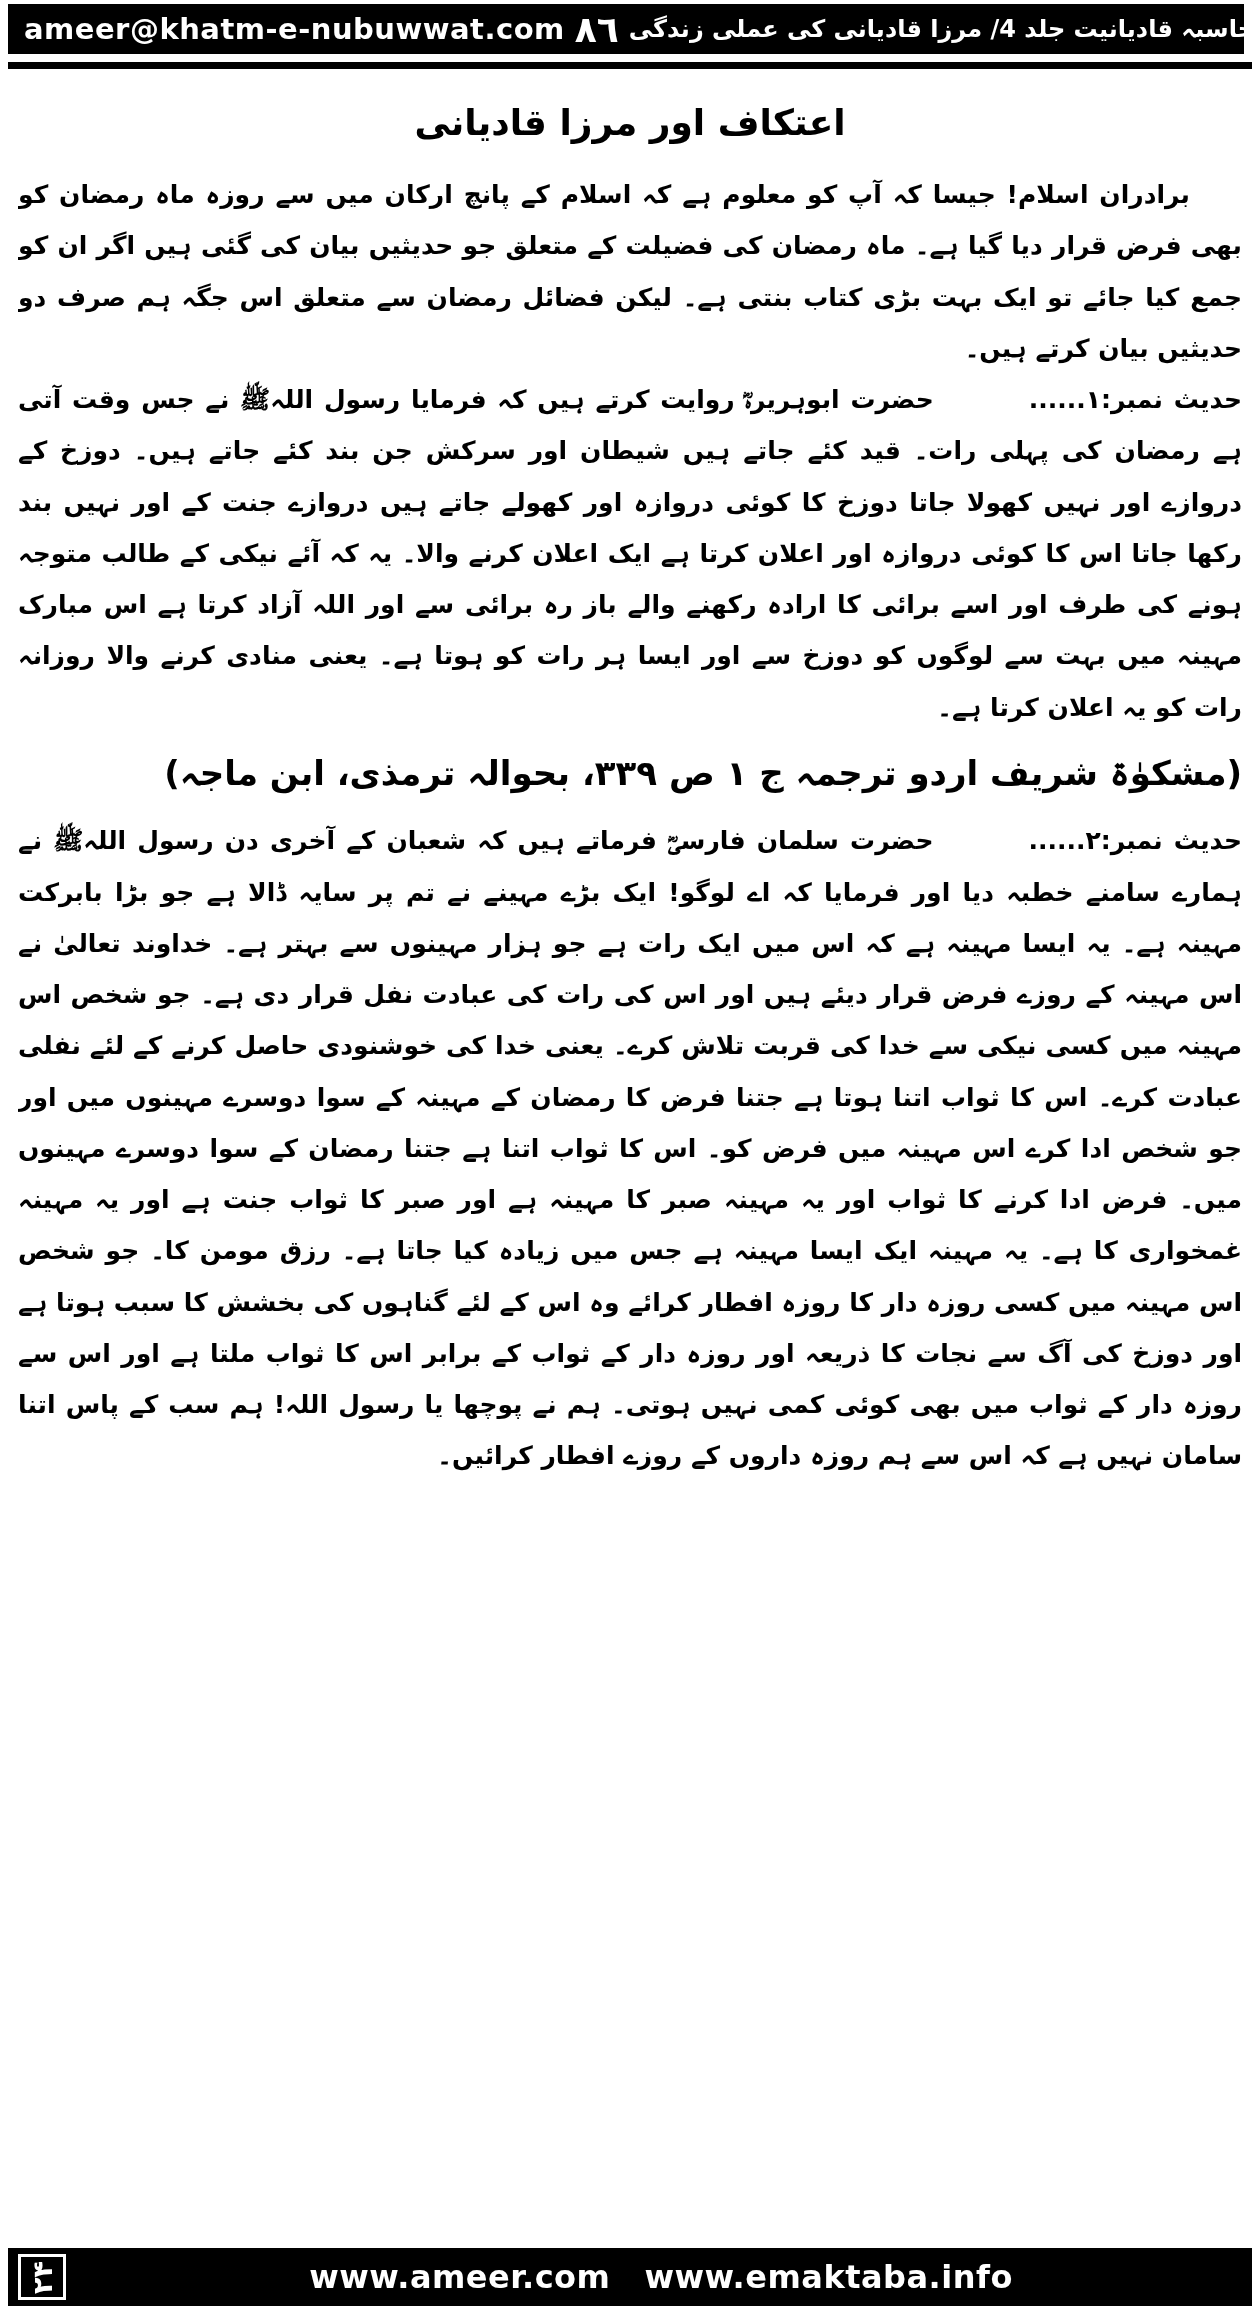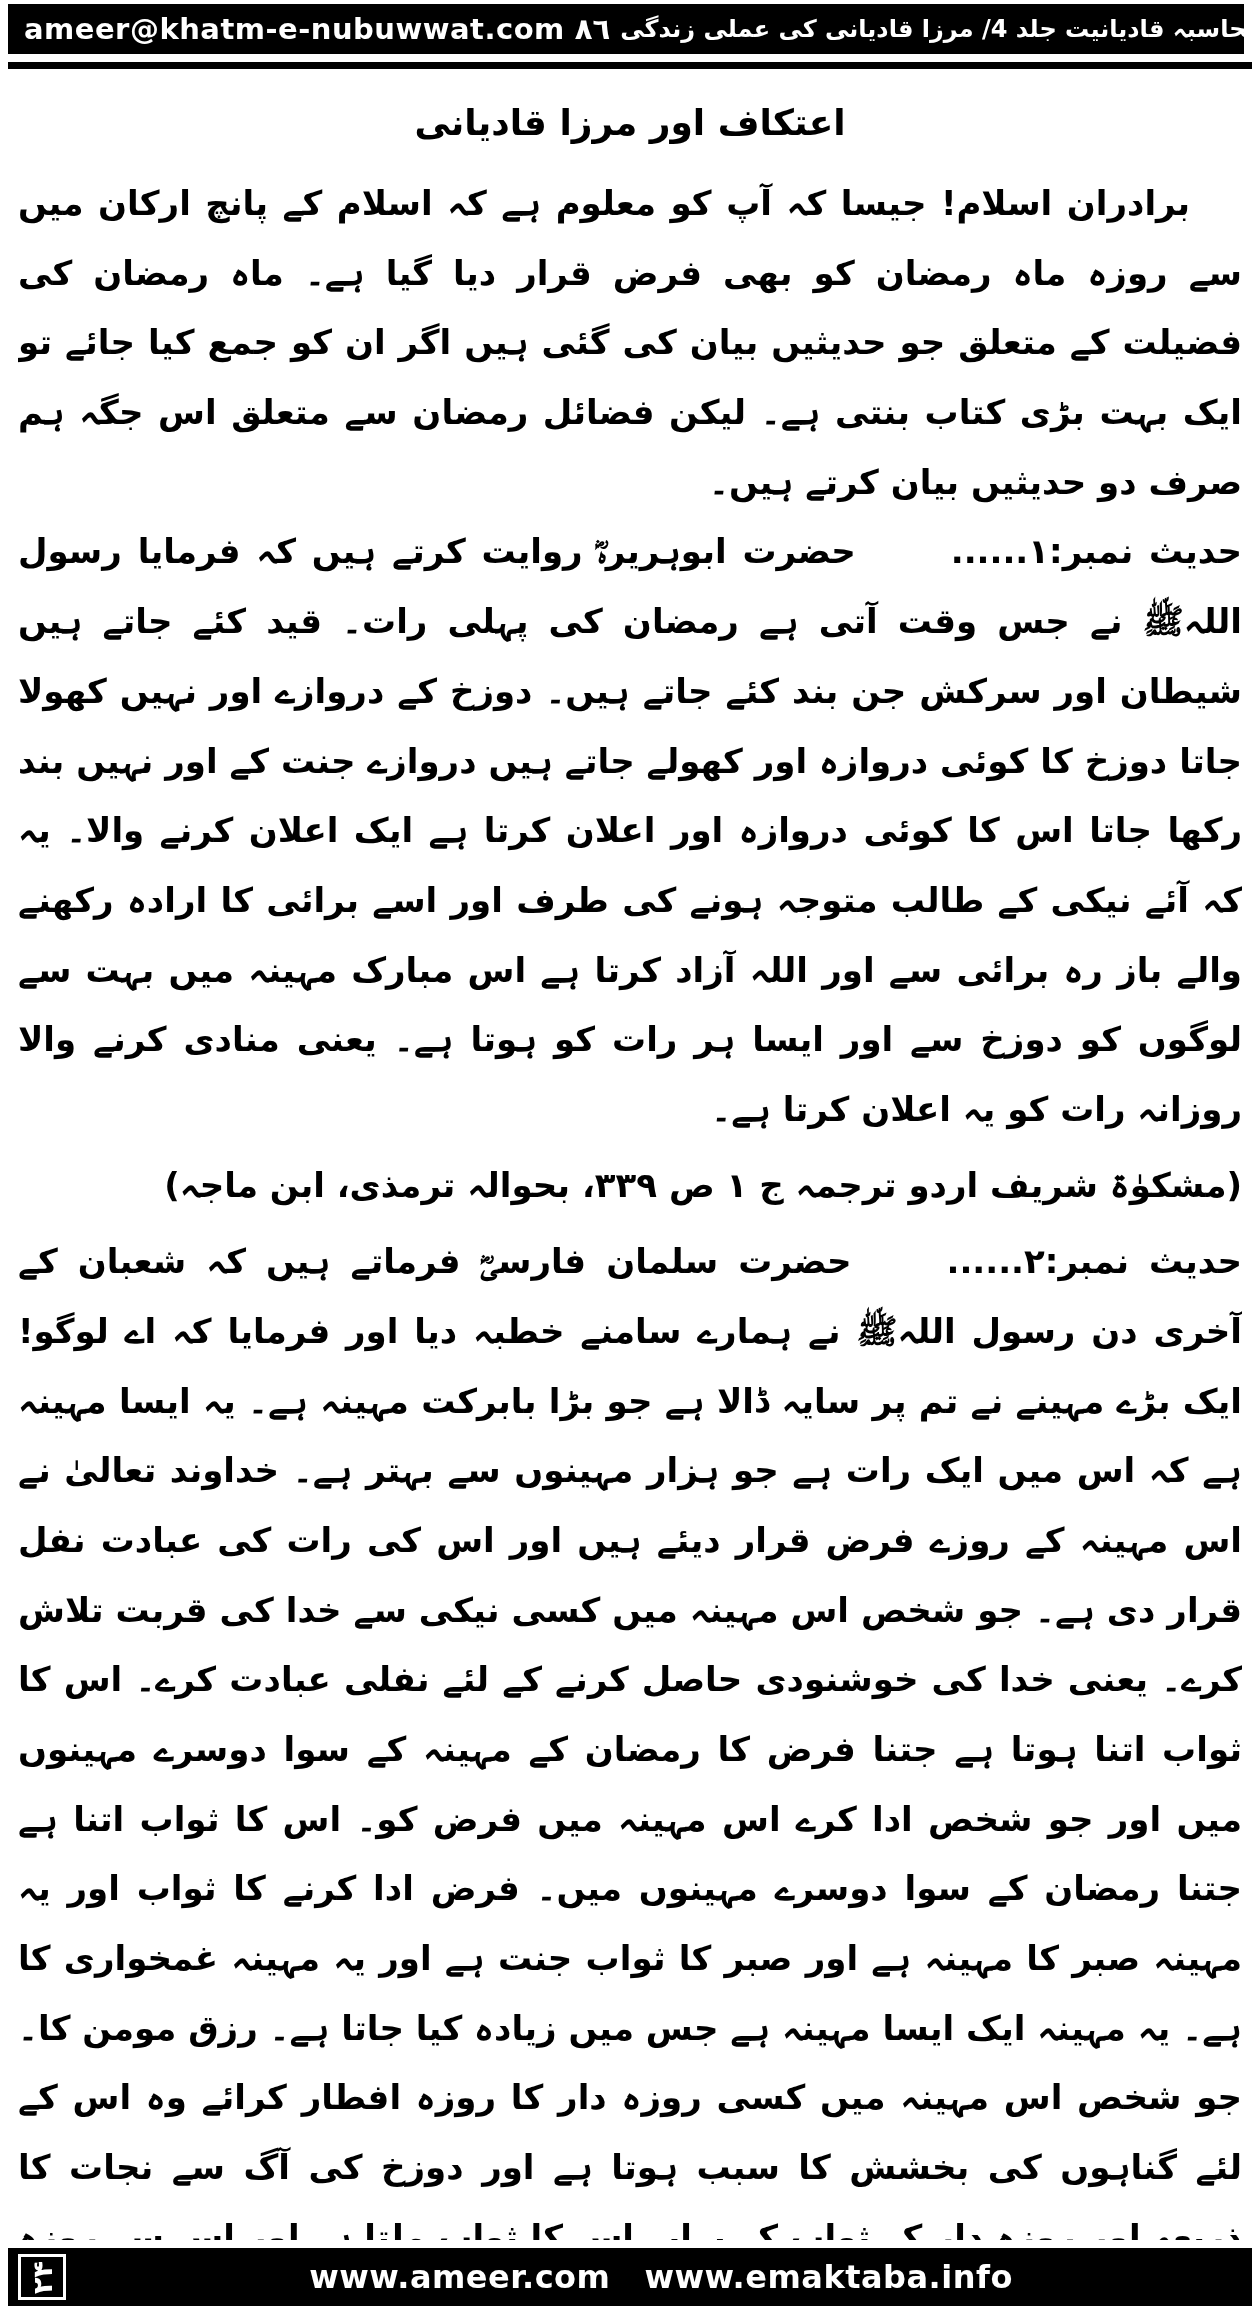--- a/index.html
+++ b/index.html
@@ -31,21 +31,21 @@
     padding: 0 16px;
   }
   .topbar .email {
     direction: ltr;
     font-weight: bold;
     font-size: 29px;
     letter-spacing: 0.5px;
     white-space: nowrap;
   }
   .topbar .pagenum {
-    font-size: 29px;
+    font-size: 36px;
     font-weight: bold;
     padding: 0 10px;
   }
   .topbar .booktitle {
     direction: rtl;
     font-size: 24px;
     font-weight: bold;
     white-space: nowrap;
   }
   .header-rule {
@@ -65,21 +65,21 @@
     overflow: hidden;
   }
   .title {
     text-align: center;
     font-size: 36px;
     font-weight: bold;
     margin: 18px 0 26px 0;
     letter-spacing: 1px;
   }
   .para {
-    font-size: 34px;
+    font-size: 25px;
     font-weight: 700;
     line-height: 2.05;
     text-align: justify;
     text-justify: inter-word;
   }
   .para.indent { text-indent: 52px; }
   .hlabel { font-weight: bold; }
   .hgap { display: inline-block; width: 95px; }
   .reference {
     font-size: 34px;

